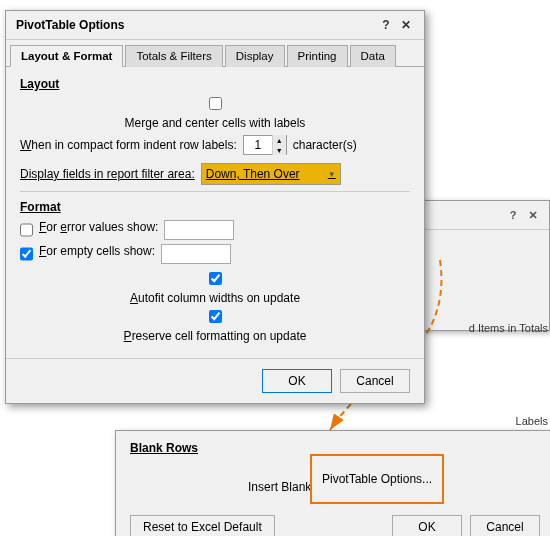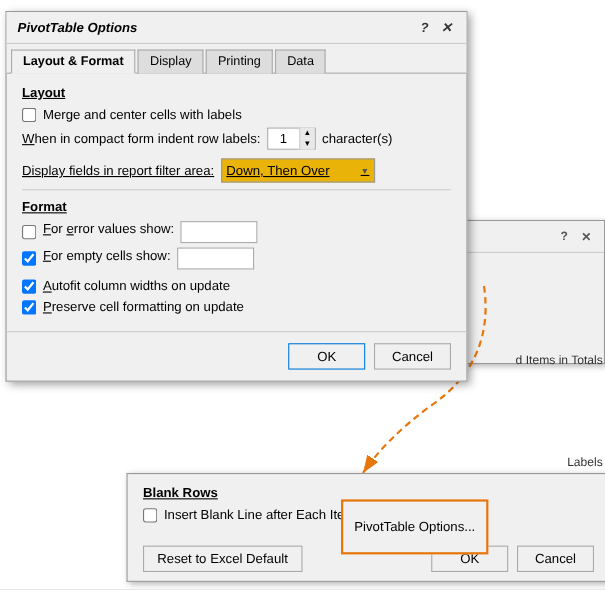--- a/index.html
+++ b/index.html
@@ -97,21 +97,20 @@
 
     .main-dialog-titlebar {
       background: #f0f0f0;
       padding: 6px 10px;
       display: flex;
       justify-content: space-between;
       align-items: center;
       border-bottom: 1px solid #ccc;
       font-size: 12px;
       font-weight: 600;
-      font-style: italic;
     }
 
     .titlebar-buttons {
       display: flex;
       gap: 4px;
     }
 
     .title-btn {
       width: 16px;
       height: 16px;
@@ -163,20 +162,21 @@
       margin-bottom: 6px;
       text-decoration: underline;
     }
 
     .checkbox-row {
       display: flex;
       align-items: center;
       gap: 6px;
       margin-bottom: 5px;
       font-size: 12px;
+      flex-direction: column;
     }
 
     .checkbox-row label {
       font-size: 12px;
     }
 
     .underline-char {
       text-decoration: underline;
     }
 
@@ -375,20 +375,21 @@
   <div class="main-dialog-titlebar">
     <span>PivotTable Options</span>
     <div class="titlebar-buttons">
       <div class="title-btn">?</div>
       <div class="title-btn">✕</div>
     </div>
   </div>
 
   <div class="tabs-bar">
     <div class="tab active">Layout &amp; Format</div>
+    <div class="tab">Totals &amp; Filters</div>
     <div class="tab">Display</div>
     <div class="tab">Printing</div>
     <div class="tab">Data</div>
   </div>
 
   <div class="dialog-body">
 
     <div class="section-label">Layout</div>
 
     <div class="checkbox-row">

